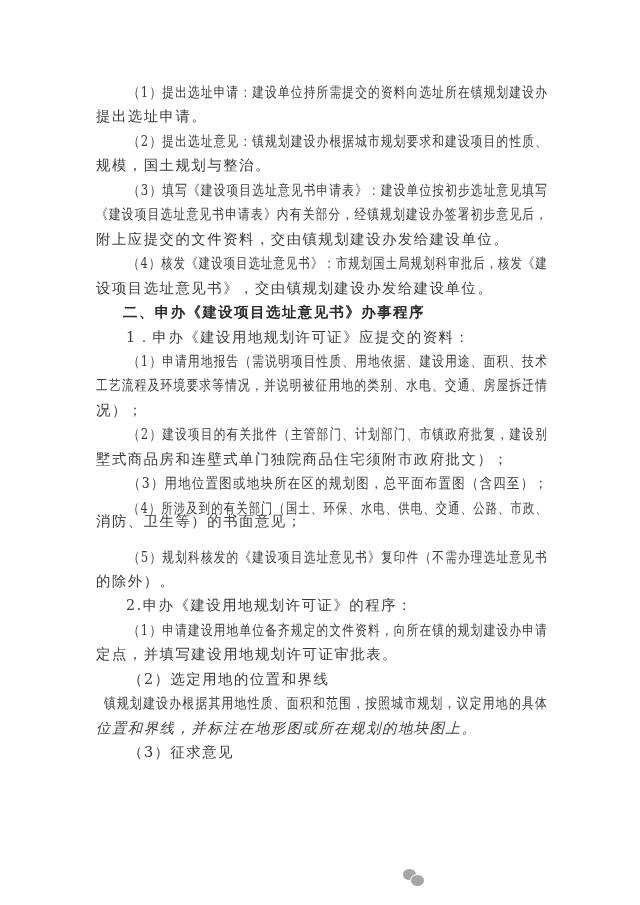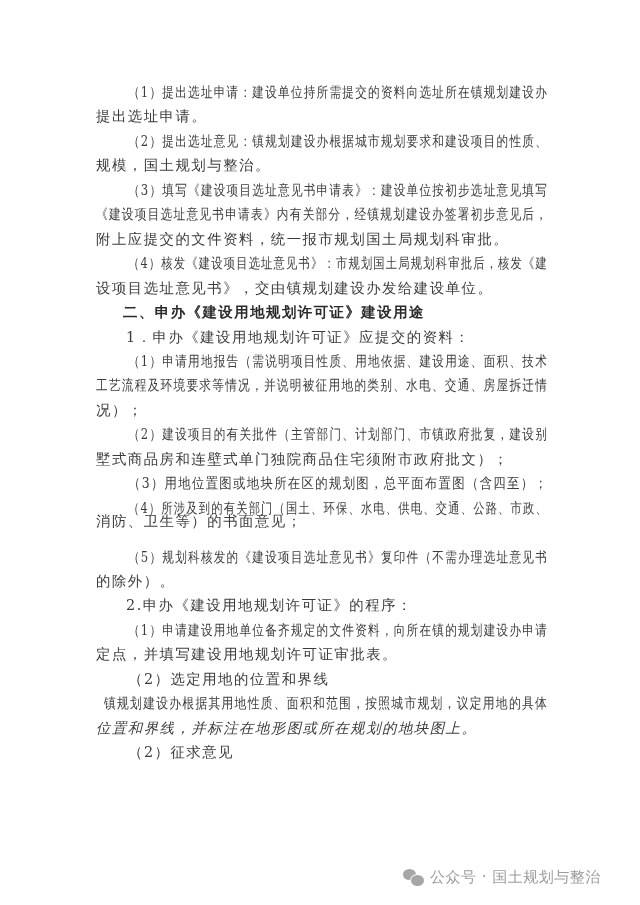--- a/index.html
+++ b/index.html
@@ -73,44 +73,43 @@
 <body>
 
 <div class="page">
   <div id="lines">
       <div class="line" style="left: 128px; top: 82px; transform-origin: left center; transform: scaleX(0.809);">（1）提出选址申请：建设单位持所需提交的资料向选址所在镇规划建设办</div>
       <div class="line" style="left: 96px; top: 106.45px; text-align: right;">提出选址申请。</div>
       <div class="line" style="left: 128px; top: 130.9px; transform-origin: left center; transform: scaleX(0.809);">（2）提出选址意见：镇规划建设办根据城市规划要求和建设项目的性质、</div>
       <div class="line" style="left: 96px; top: 155.35px;">规模，国土规划与整治。</div>
       <div class="line" style="left: 128px; top: 179.8px; transform-origin: left center; transform: scaleX(0.809);">（3）填写《建设项目选址意见书申请表》：建设单位按初步选址意见填写</div>
       <div class="line" style="left: 96px; top: 204.25px; transform-origin: left center; transform: scaleX(0.813);">《建设项目选址意见书申请表》内有关部分，经镇规划建设办签署初步意见后，</div>
-      <div class="line" style="left: 96px; top: 228.7px;">附上应提交的文件资料，统一报市规划国土局规划科审批。</div>
+      <div class="line" style="left: 96px; top: 228.7px;">附上应提交的文件资料，交由镇规划建设办发给建设单位。</div>
       <div class="line" style="left: 128px; top: 253.15px; transform-origin: left center; transform: scaleX(0.785);">（4）核发《建设项目选址意见书》：市规划国土局规划科审批后，核发《建</div>
       <div class="line" style="left: 96px; top: 277.6px;">设项目选址意见书》，交由镇规划建设办发给建设单位。</div>
-      <div class="line bold" style="left: 123px; top: 302.05px;">二、申办《建设用地规划许可证》建设用途</div>
+      <div class="line bold" style="left: 123px; top: 302.05px;">二、申办《建设项目选址意见书》办事程序</div>
       <div class="line" style="left: 126px; top: 326.5px;">1．申办《建设用地规划许可证》应提交的资料：</div>
       <div class="line" style="left: 128px; top: 350.95px; transform-origin: left center; transform: scaleX(0.809);">（1）申请用地报告（需说明项目性质、用地依据、建设用途、面积、技术</div>
       <div class="line" style="left: 96px; top: 375.4px; transform-origin: left center; transform: scaleX(0.813);">工艺流程及环境要求等情况，并说明被征用地的类别、水电、交通、房屋拆迁情</div>
       <div class="line" style="left: 96px; top: 399.85px;">况）；</div>
       <div class="line" style="left: 128px; top: 424.3px; transform-origin: left center; transform: scaleX(0.809);">（2）建设项目的有关批件（主管部门、计划部门、市镇政府批复，建设别</div>
       <div class="line" style="left: 96px; top: 449px;">墅式商品房和连壁式单门独院商品住宅须附市政府批文）；</div>
       <div class="line" style="left: 128px; top: 473.2px; transform-origin: left center; transform: scaleX(0.862);">（3）用地位置图或地块所在区的规划图，总平面布置图（含四至）；</div>
       <div class="line" style="left: 128px; top: 497.65px; transform-origin: left center; transform: scaleX(0.785);">（4）所涉及到的有关部门（国土、环保、水电、供电、交通、公路、市政、</div>
       <div class="line" style="left: 96px; top: 511px;">消防、卫生等）的书面意见；</div>
       <div class="line" style="left: 128px; top: 546.55px; transform-origin: left center; transform: scaleX(0.809);">（5）规划科核发的《建设项目选址意见书》复印件（不需办理选址意见书</div>
       <div class="line" style="left: 96px; top: 571px; text-align: center;">的除外）。</div>
       <div class="line" style="left: 126px; top: 595.45px;">2.申办《建设用地规划许可证》的程序：</div>
       <div class="line" style="left: 128px; top: 619.9px; transform-origin: left center; transform: scaleX(0.809);">（1）申请建设用地单位备齐规定的文件资料，向所在镇的规划建设办申请</div>
       <div class="line" style="left: 96px; top: 644.35px;">定点，并填写建设用地规划许可证审批表。</div>
       <div class="line" style="left: 128px; top: 668.8px;">（2）选定用地的位置和界线</div>
       <div class="line" style="left: 104px; top: 693.25px; transform-origin: left center; transform: scaleX(0.822);">镇规划建设办根据其用地性质、面积和范围，按照城市规划，议定用地的具体</div>
       <div class="line" style="left: 96px; top: 717.7px; font-style: italic;">位置和界线，并标注在地形图或所在规划的地块图上。</div>
-      <div class="line" style="left: 128px; top: 742.15px;">（2）征求意见</div>
+      <div class="line" style="left: 128px; top: 742.15px;">（3）征求意见</div>
     </div>
 
   <div class="watermark">
     <span class="wechat-icon">
       <span class="b1"></span>
         <span class="b2"></span>
     </span>
-    <span>公众号 · 国土规划与整治</span>
   </div>
 </div>
 
 </body></html>

